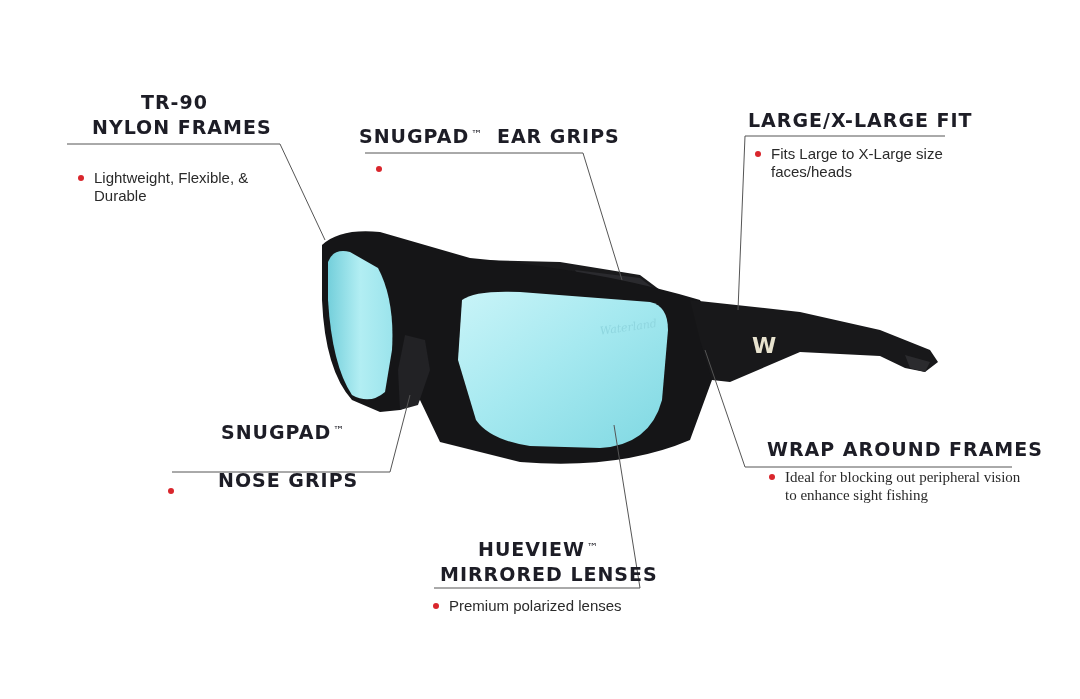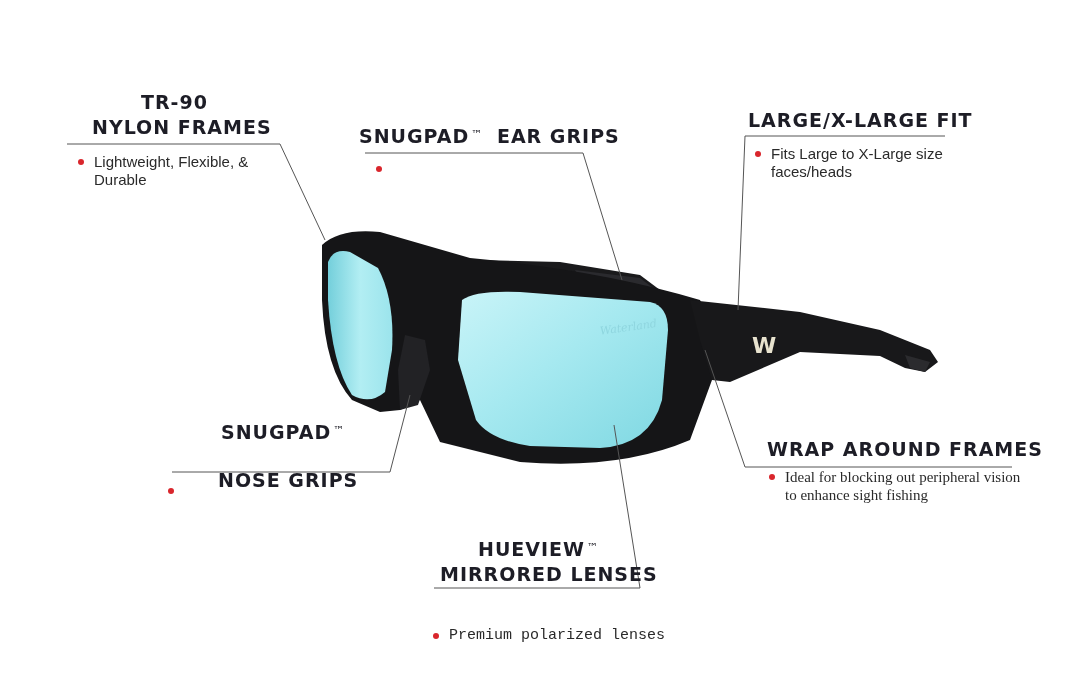--- a/index.html
+++ b/index.html
@@ -76,21 +76,21 @@
     <polyline points="434,588 640,588 614,425"></polyline>
   </g>
 </svg>
 
 <div class="heading" style="left:141px; top:90px;">
   <span>TR-90</span>
 </div>
 <div class="heading" style="left:92px; top:115px;">
   <span>Nylon Frames</span>
 </div>
-<div class="bullet" style="left:78px; top:153px; width:200px;">
+<div class="bullet" style="left:78px; top:169px; width:200px;">
   <span class="dot"></span>
   <span>Lightweight, Flexible, &amp; Durable</span>
 </div>
 
 <div class="heading" style="left:359px; top:124px;">
   <span>Snugpad</span><sup>™</sup>
   <span style="margin-left:6px;">Ear Grips</span>
 </div>
 <div class="bullet" style="left:376px; top:160px; width:200px;">
   <span class="dot"></span>
@@ -121,16 +121,16 @@
   <span class="dot"></span>
   <span>Ideal for blocking out peripheral vision to enhance sight fishing</span>
 </div>
 
 <div class="heading" style="left:478px; top:537px;">
   <span>HueView</span><sup>™</sup>
 </div>
 <div class="heading" style="left:440px; top:562px;">
   <span>Mirrored Lenses</span>
 </div>
-<div class="bullet" style="left:433px; top:627px; width:220px;font-family:Liberation Mono, monospace;">
+<div class="bullet" style="left:433px; top:597px; width:220px;">
   <span class="dot"></span>
   <span>Premium polarized lenses</span>
 </div>
 
 </body></html>

